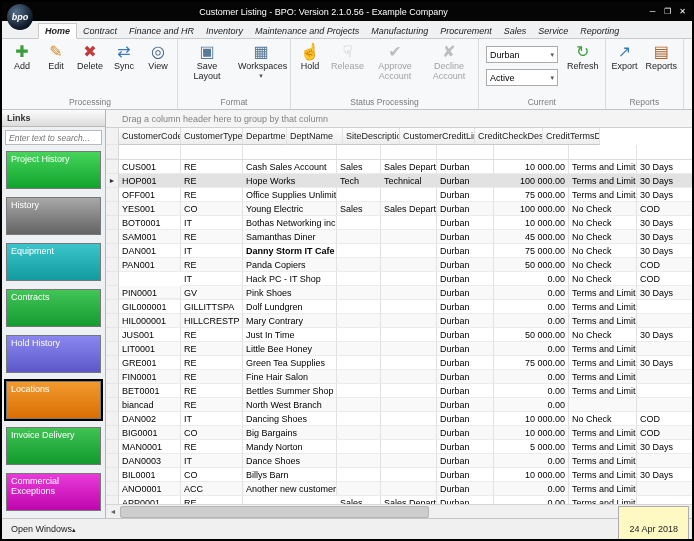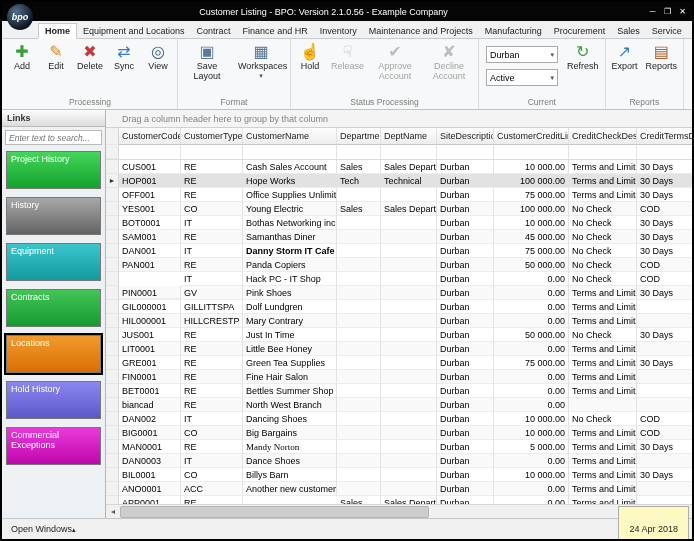--- a/index.html
+++ b/index.html
@@ -5,21 +5,21 @@
   html,body{margin:0;padding:0;background:#9a9a9a;font-family:"Liberation Sans",sans-serif;}
   .window{position:relative;width:694px;height:541px;box-sizing:border-box;border:2px solid #000;background:#f0f0f0;display:flex;flex-direction:column;overflow:hidden;}
   
   .titlebar{height:19px;flex:none;background:#050505;color:#fff;display:flex;align-items:center;font-size:9px;}
   .titletext{flex:1;text-align:center;white-space:nowrap;overflow:hidden;}
   .wincontrols{display:flex;align-items:center;padding-right:2px;}
   .wc{width:15px;text-align:center;font-size:8px;cursor:pointer;color:#fff;}
   .logo{position:absolute;left:5px;top:2px;width:26px;height:26px;border-radius:50%;background:radial-gradient(circle at 35% 30%,#55708c,#0b1422 72%);color:#fff;font-size:9px;font-style:italic;font-weight:bold;display:flex;align-items:center;justify-content:center;z-index:5;}
   
   .tabsrow{height:17px;flex:none;background:#f0f1f2;border-bottom:1px solid #c9c9c9;display:flex;align-items:flex-end;padding-left:36px;}
-  .rtab{font-size:9px;padding:2px 6px 2px;color:#222;cursor:pointer;white-space:nowrap;}
+  .rtab{font-size:9px;padding:2px 6px 2px;color:#222;cursor:pointer;white-space:nowrap;font-style:italic;}
   .rtab.active{background:#fff;border:1px solid #c9c9c9;border-bottom:1px solid #fff;margin-bottom:-1px;font-weight:bold;}
   
   .ribbon{height:70px;flex:none;display:flex;align-items:stretch;background:#f7f8f9;border-bottom:1px solid #c3c3c3;padding:0 1px;}
   .rgroup{display:flex;flex-direction:column;border-right:1px solid #dcdcdc;padding:1px 2px 0;}
   .ritems{flex:1;display:flex;align-items:stretch;}
   .rbtn{display:flex;flex-direction:column;align-items:center;justify-content:flex-start;padding:3px 4px 1px;font-size:9px;color:#1e1e1e;cursor:pointer;min-width:26px;}
   .ricon{font-size:16px;line-height:18px;height:19px;color:#555;}
   .rlabel{text-align:center;line-height:9.5px;max-width:46px;white-space:normal;}
   .rbtn.disabled{color:#a2a2a2;cursor:default;}
   .rbtn.disabled .ricon{color:#bdbdbd;}
@@ -71,21 +71,20 @@
     <div class="titletext">Customer Listing - BPO: Version 2.1.0.56 - Example Company</div>
     <div class="wincontrols">
       <span class="wc">─</span>
       <span class="wc">❐</span>
       <span class="wc">✕</span>
     </div>
   </div>
 
   <div class="tabsrow">
       <div class="rtab active">Home</div>
-      <div class="rtab">Equipment and Locations</div>
       <div class="rtab">Contract</div>
       <div class="rtab">Finance and HR</div>
       <div class="rtab">Inventory</div>
       <div class="rtab">Maintenance and Projects</div>
       <div class="rtab">Manufacturing</div>
       <div class="rtab">Procurement</div>
       <div class="rtab">Sales</div>
       <div class="rtab">Service</div>
       <div class="rtab">Reporting</div>
     </div>
@@ -196,41 +195,43 @@
           </div>
           <div class="tile" style="background: linear-gradient(rgb(168, 168, 168), rgb(99, 99, 99));">
             <div class="tilelabel">History</div>
           </div>
           <div class="tile" style="background: linear-gradient(rgb(60, 198, 203), rgb(17, 155, 161));">
             <div class="tilelabel">Equipment</div>
           </div>
           <div class="tile" style="background: linear-gradient(rgb(67, 197, 87), rgb(20, 155, 48));">
             <div class="tilelabel">Contracts</div>
           </div>
+          <div class="tile" style="background: linear-gradient(rgb(138, 135, 240), rgb(93, 88, 201));">
+            <div class="tilelabel">Hold History</div>
+          </div>
           <div class="tile selected" style="background: linear-gradient(rgb(242, 154, 46), rgb(217, 111, 4));">
             <div class="tilelabel">Locations</div>
           </div>
-          <div class="tile" style="background: linear-gradient(rgb(138, 135, 240), rgb(93, 88, 201));">
-            <div class="tilelabel">Hold History</div>
+          <div class="tile" style="background: linear-gradient(rgb(63, 195, 83), rgb(18, 154, 45));">
+            <div class="tilelabel">Invoice Delivery</div>
           </div>
           <div class="tile" style="background: linear-gradient(rgb(233, 59, 217), rgb(191, 6, 173));">
             <div class="tilelabel">Commercial Exceptions</div>
           </div>
         </div>
     </div>
 
     <div class="gridwrap">
       <div class="groupby">
         <span>Drag a column header here to group by that column</span>
       </div>
       <div class="gheader">
           <div class="gind ghind"></div>
           <div class="gcell ghead" style="width: 62px;">CustomerCode</div>
           <div class="gcell ghead" style="width: 62px;">CustomerType</div>
-          <div class="gcell ghead" style="width: 94px;">CustomerName</div>
           <div class="gcell ghead" style="width: 44px;">Department</div>
           <div class="gcell ghead" style="width: 56px;">DeptName</div>
           <div class="gcell ghead" style="width: 57px;">SiteDescription</div>
           <div class="gcell ghead" style="width: 75px;">CustomerCreditLimit</div>
           <div class="gcell ghead" style="width: 68px;">CreditCheckDesc</div>
           <div class="gcell ghead" style="width: 57px;">CreditTermsDesc</div>
         </div>
       <div class="gfilterrow">
           <div class="gind"></div>
           <div class="gcell gfilter" style="width: 62px;"></div>
@@ -481,21 +482,21 @@
             <div class="gcell" style="width: 56px;"></div>
             <div class="gcell" style="width: 57px;">Durban</div>
             <div class="gcell num" style="width: 75px;">10 000.00</div>
             <div class="gcell" style="width: 68px;">Terms and Limit</div>
             <div class="gcell" style="width: 57px;">COD</div>
           </div>
           <div class="grow">
             <div class="gind"></div>
             <div class="gcell" style="width: 62px;">MAN0001</div>
             <div class="gcell" style="width: 62px;">RE</div>
-            <div class="gcell" style="width: 94px; font-family: Liberation Serif, serif;">Mandy Norton</div>
+            <div class="gcell" style="width: 94px;">Mandy Norton</div>
             <div class="gcell" style="width: 44px;"></div>
             <div class="gcell" style="width: 56px;"></div>
             <div class="gcell" style="width: 57px;">Durban</div>
             <div class="gcell num" style="width: 75px;">5 000.00</div>
             <div class="gcell" style="width: 68px;">Terms and Limit</div>
             <div class="gcell" style="width: 57px;">30 Days</div>
           </div>
           <div class="grow alt">
             <div class="gind"></div>
             <div class="gcell" style="width: 62px;">DAN0003</div>

